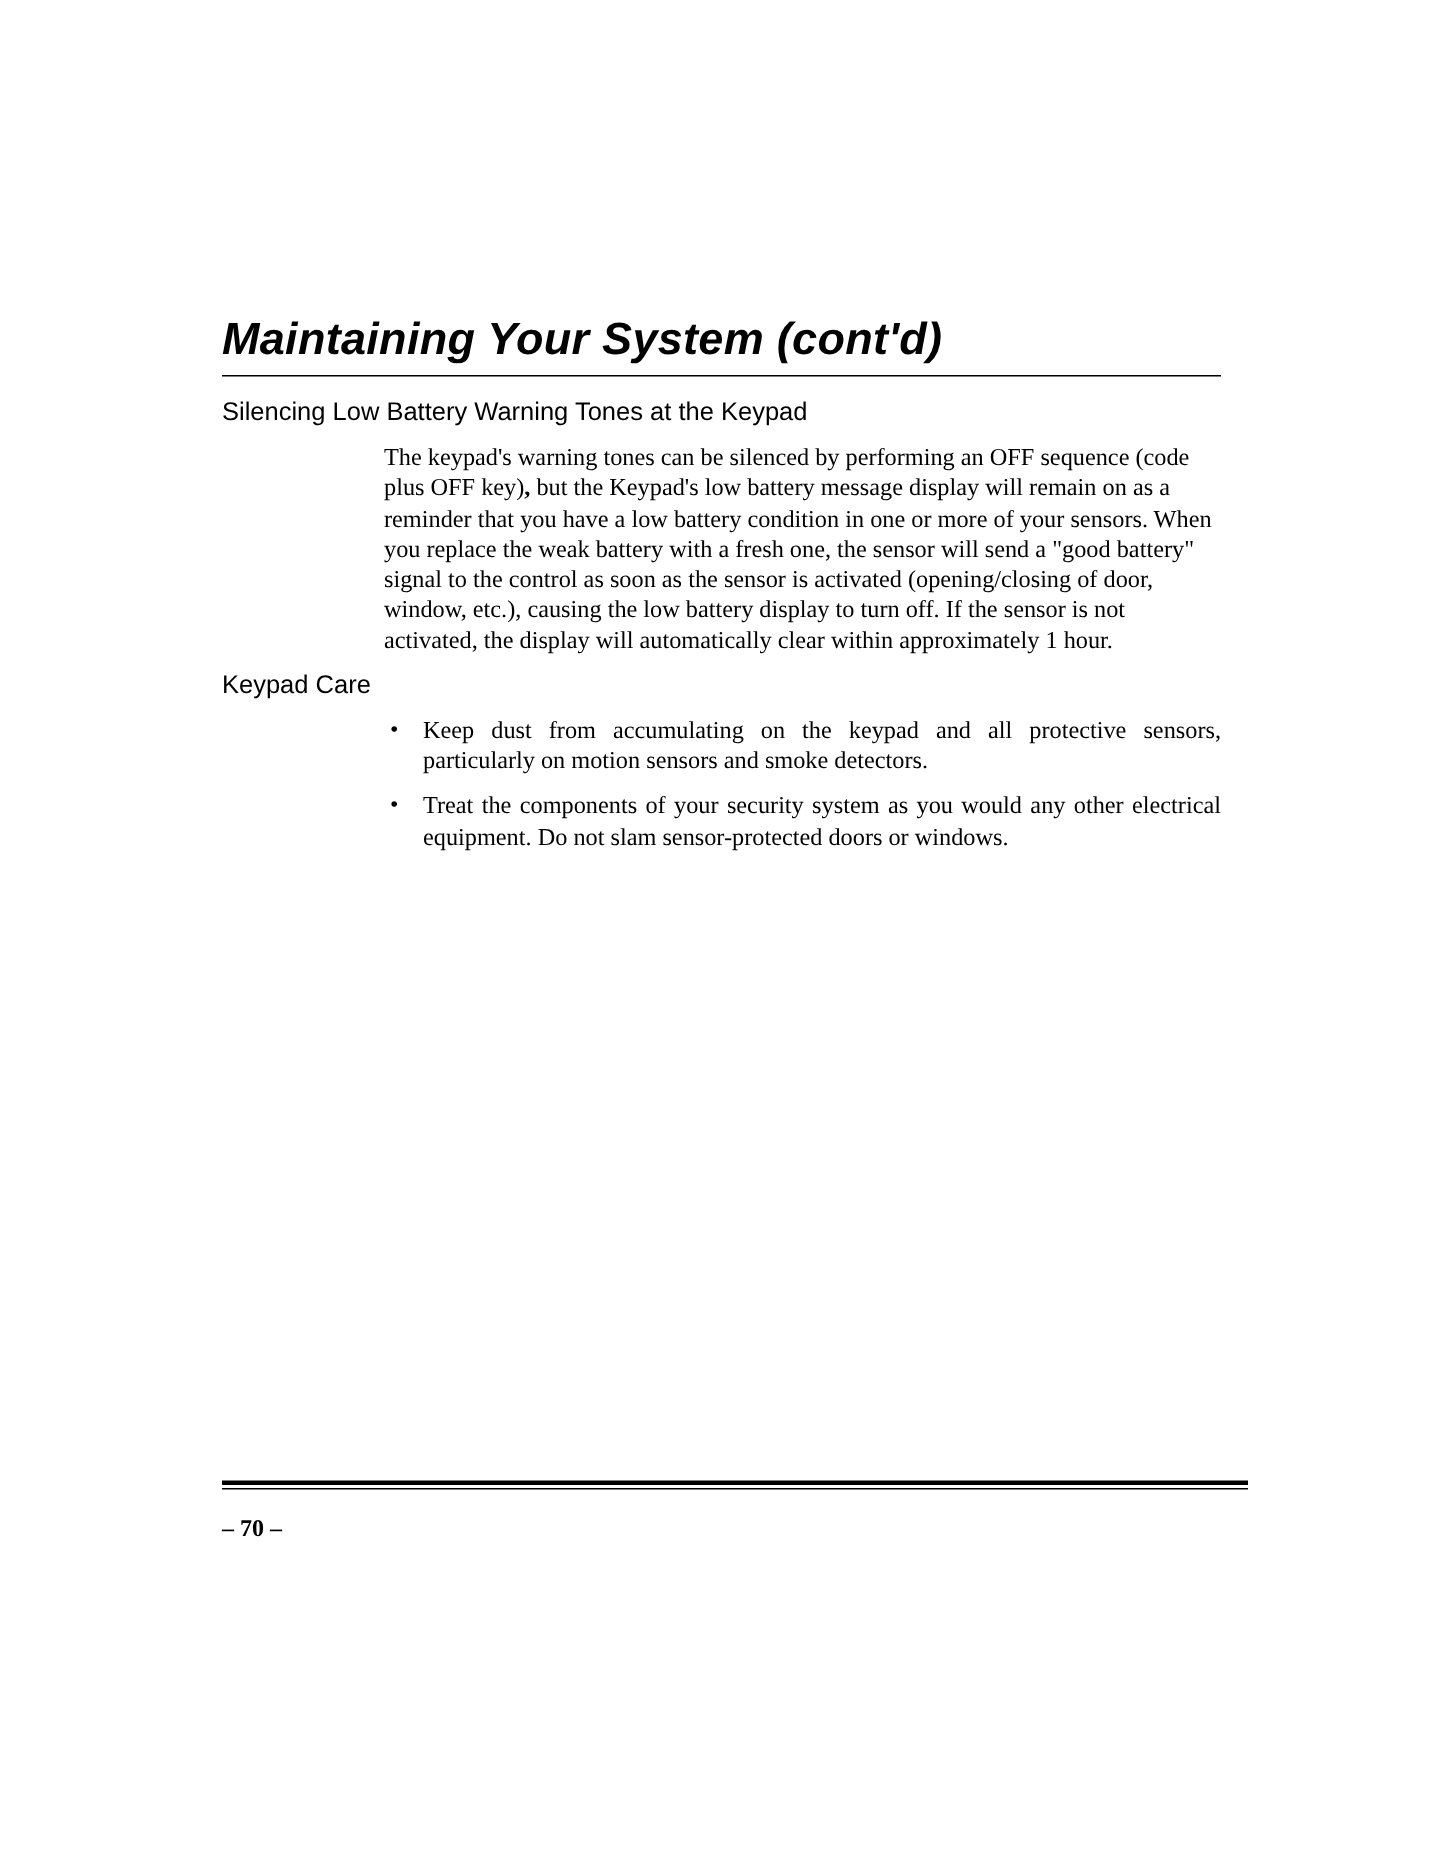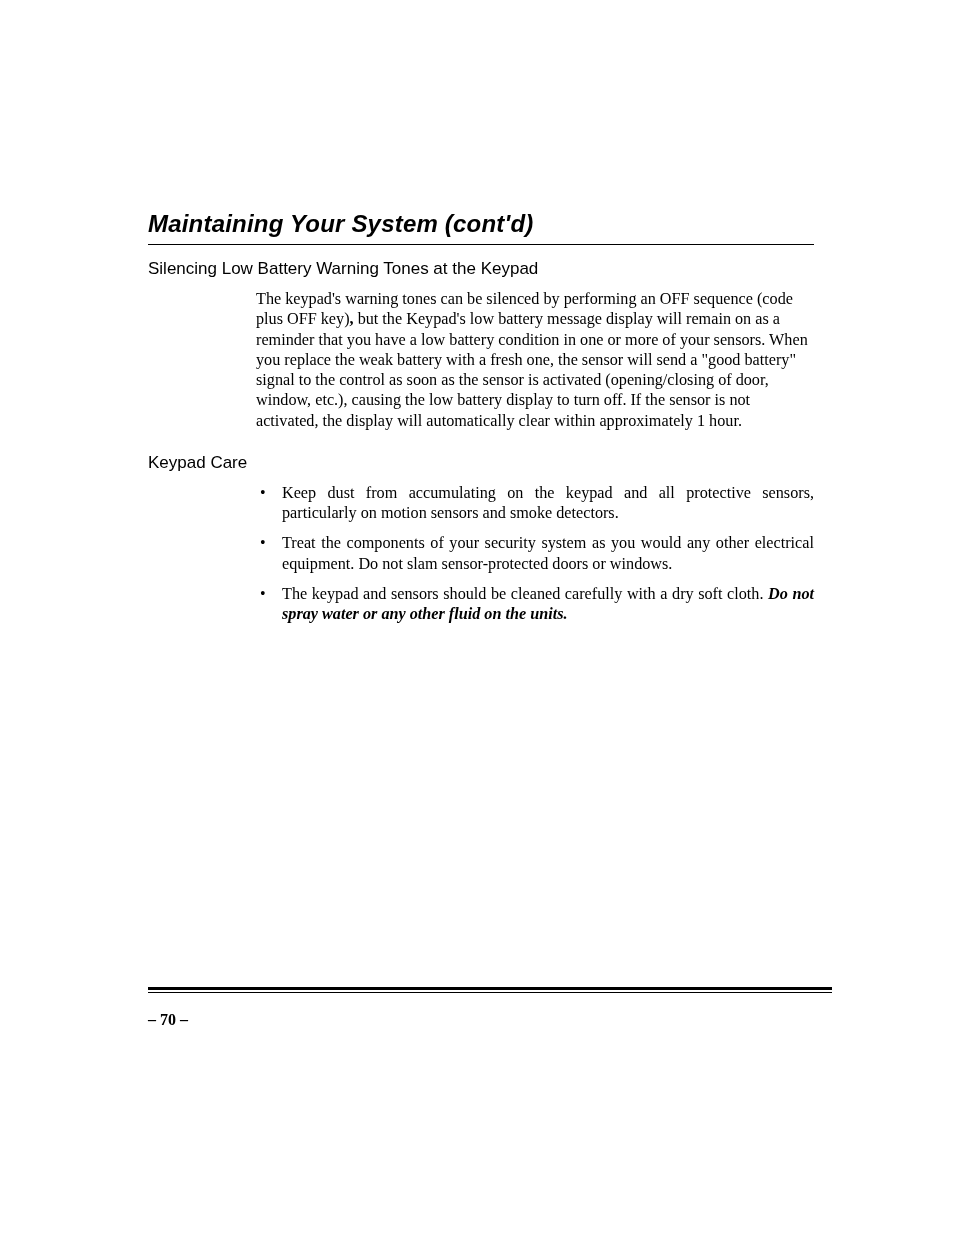--- a/index.html
+++ b/index.html
@@ -15,21 +15,21 @@
     position: relative;
     box-sizing: border-box;
     width: 954px;
     height: 1235px;
     padding: 210px 140px 0 148px;
   }
   .title {
     font-family: Arial, Helvetica, sans-serif;
     font-weight: bold;
     font-style: italic;
-    font-size: 24px;
+    font-size: 30px;
     letter-spacing: 0.2px;
     margin: 0 0 6px 0;
   }
   .title-rule {
     border: none;
     border-top: 1.5px solid #000;
     margin: 0 0 14px 0;
   }
   .subhead {
     font-family: Arial, Helvetica, sans-serif;
@@ -37,21 +37,21 @@
     font-size: 17px;
     margin: 0 0 10px 0;
   }
   .body-indent {
     margin-left: 108px;
   }
   .para {
     font-family: "Century Schoolbook", "New Century Schoolbook", "Times New Roman", serif;
     font-size: 16.2px;
     line-height: 1.25;
-    margin: 0 0 22px 0;
+    margin: 0 0 10px 0;
   }
   ul.bullets {
     list-style: none;
     padding: 0;
     margin: 0;
   }
   ul.bullets > li {
     position: relative;
     padding-left: 26px;
     margin-bottom: 10px;
@@ -112,23 +112,20 @@
   <h2 class="subhead">Keypad Care</h2>
 
   <div class="body-indent">
     <ul class="bullets">
       <li>
         <span>Keep dust from accumulating on the keypad and all protective sensors, particularly on motion sensors and smoke detectors.</span>
       </li>
       <li>
         <span>Treat the components of your security system as you would any other electrical equipment. Do not slam sensor-protected doors or windows.</span>
       </li>
-      <li>
-        <span>The keypad and sensors should be cleaned carefully with a dry soft cloth. </span><span class="bold italic">Do not spray water or any other fluid on the units.</span>
-      </li>
     </ul>
   </div>
 
   <div class="footer">
     <hr class="footer-rule-thick">
     <hr class="footer-rule-thin">
     <div class="page-num">– 70 –</div>
   </div>
 
 </div>

